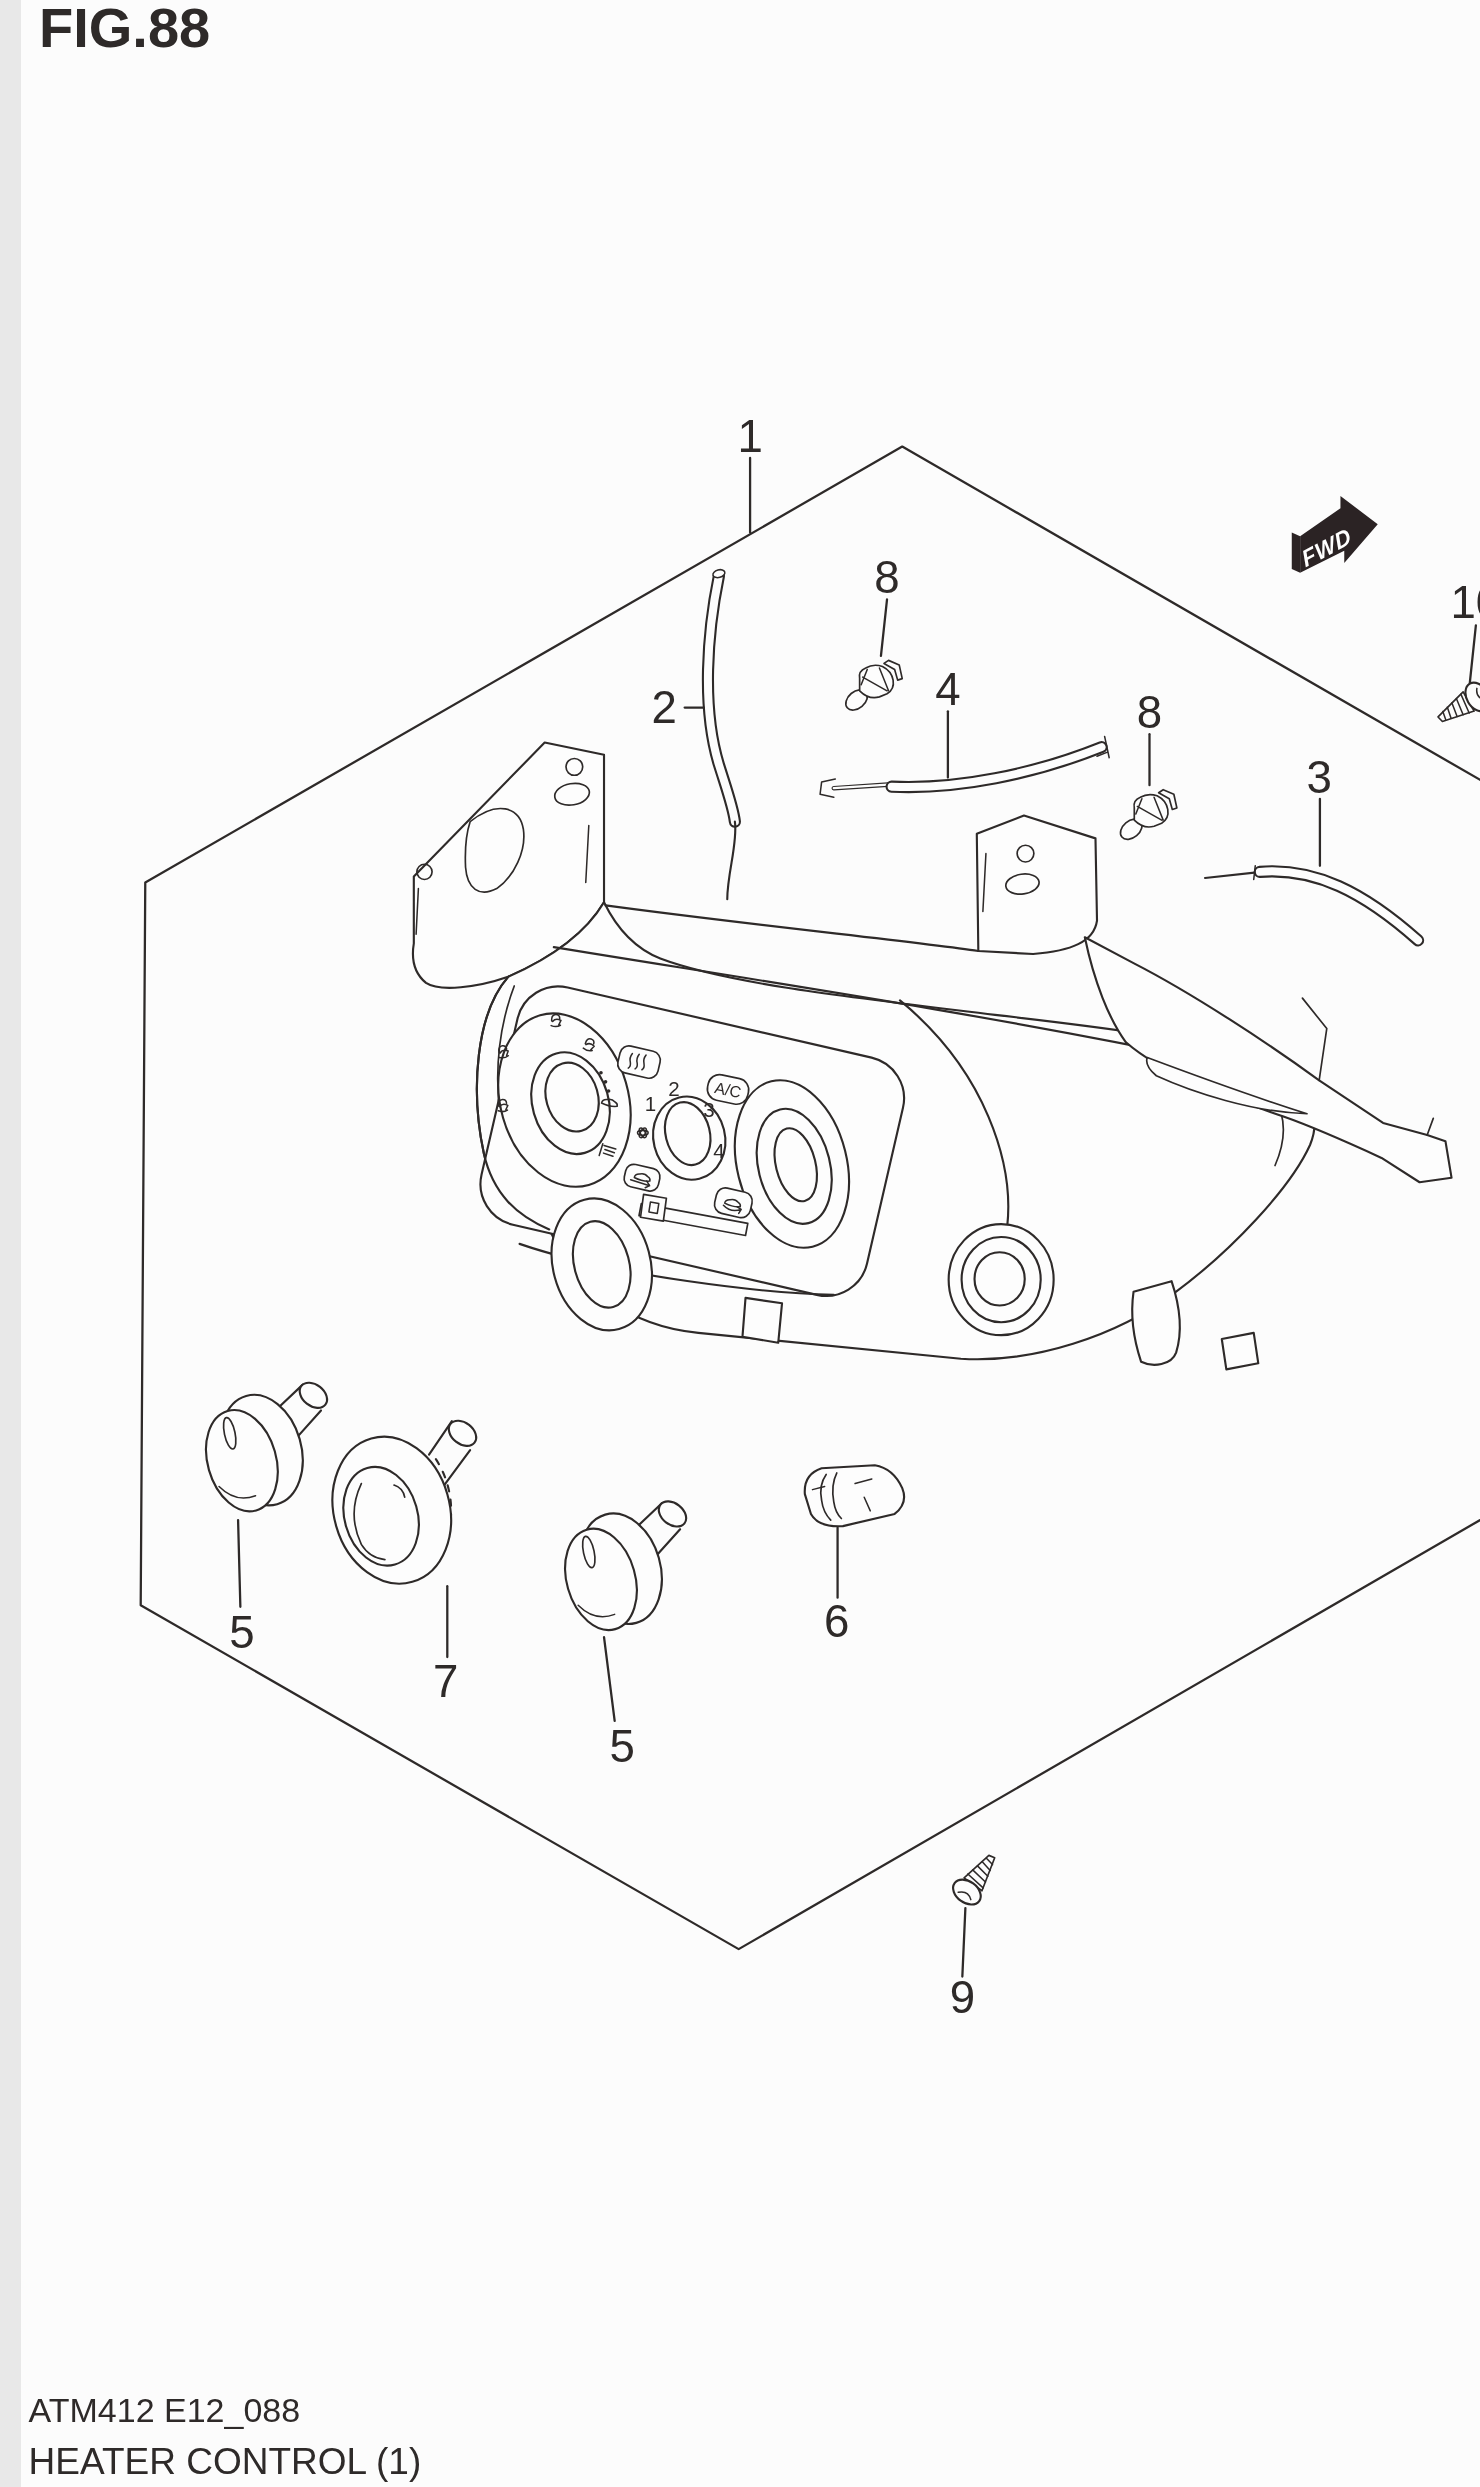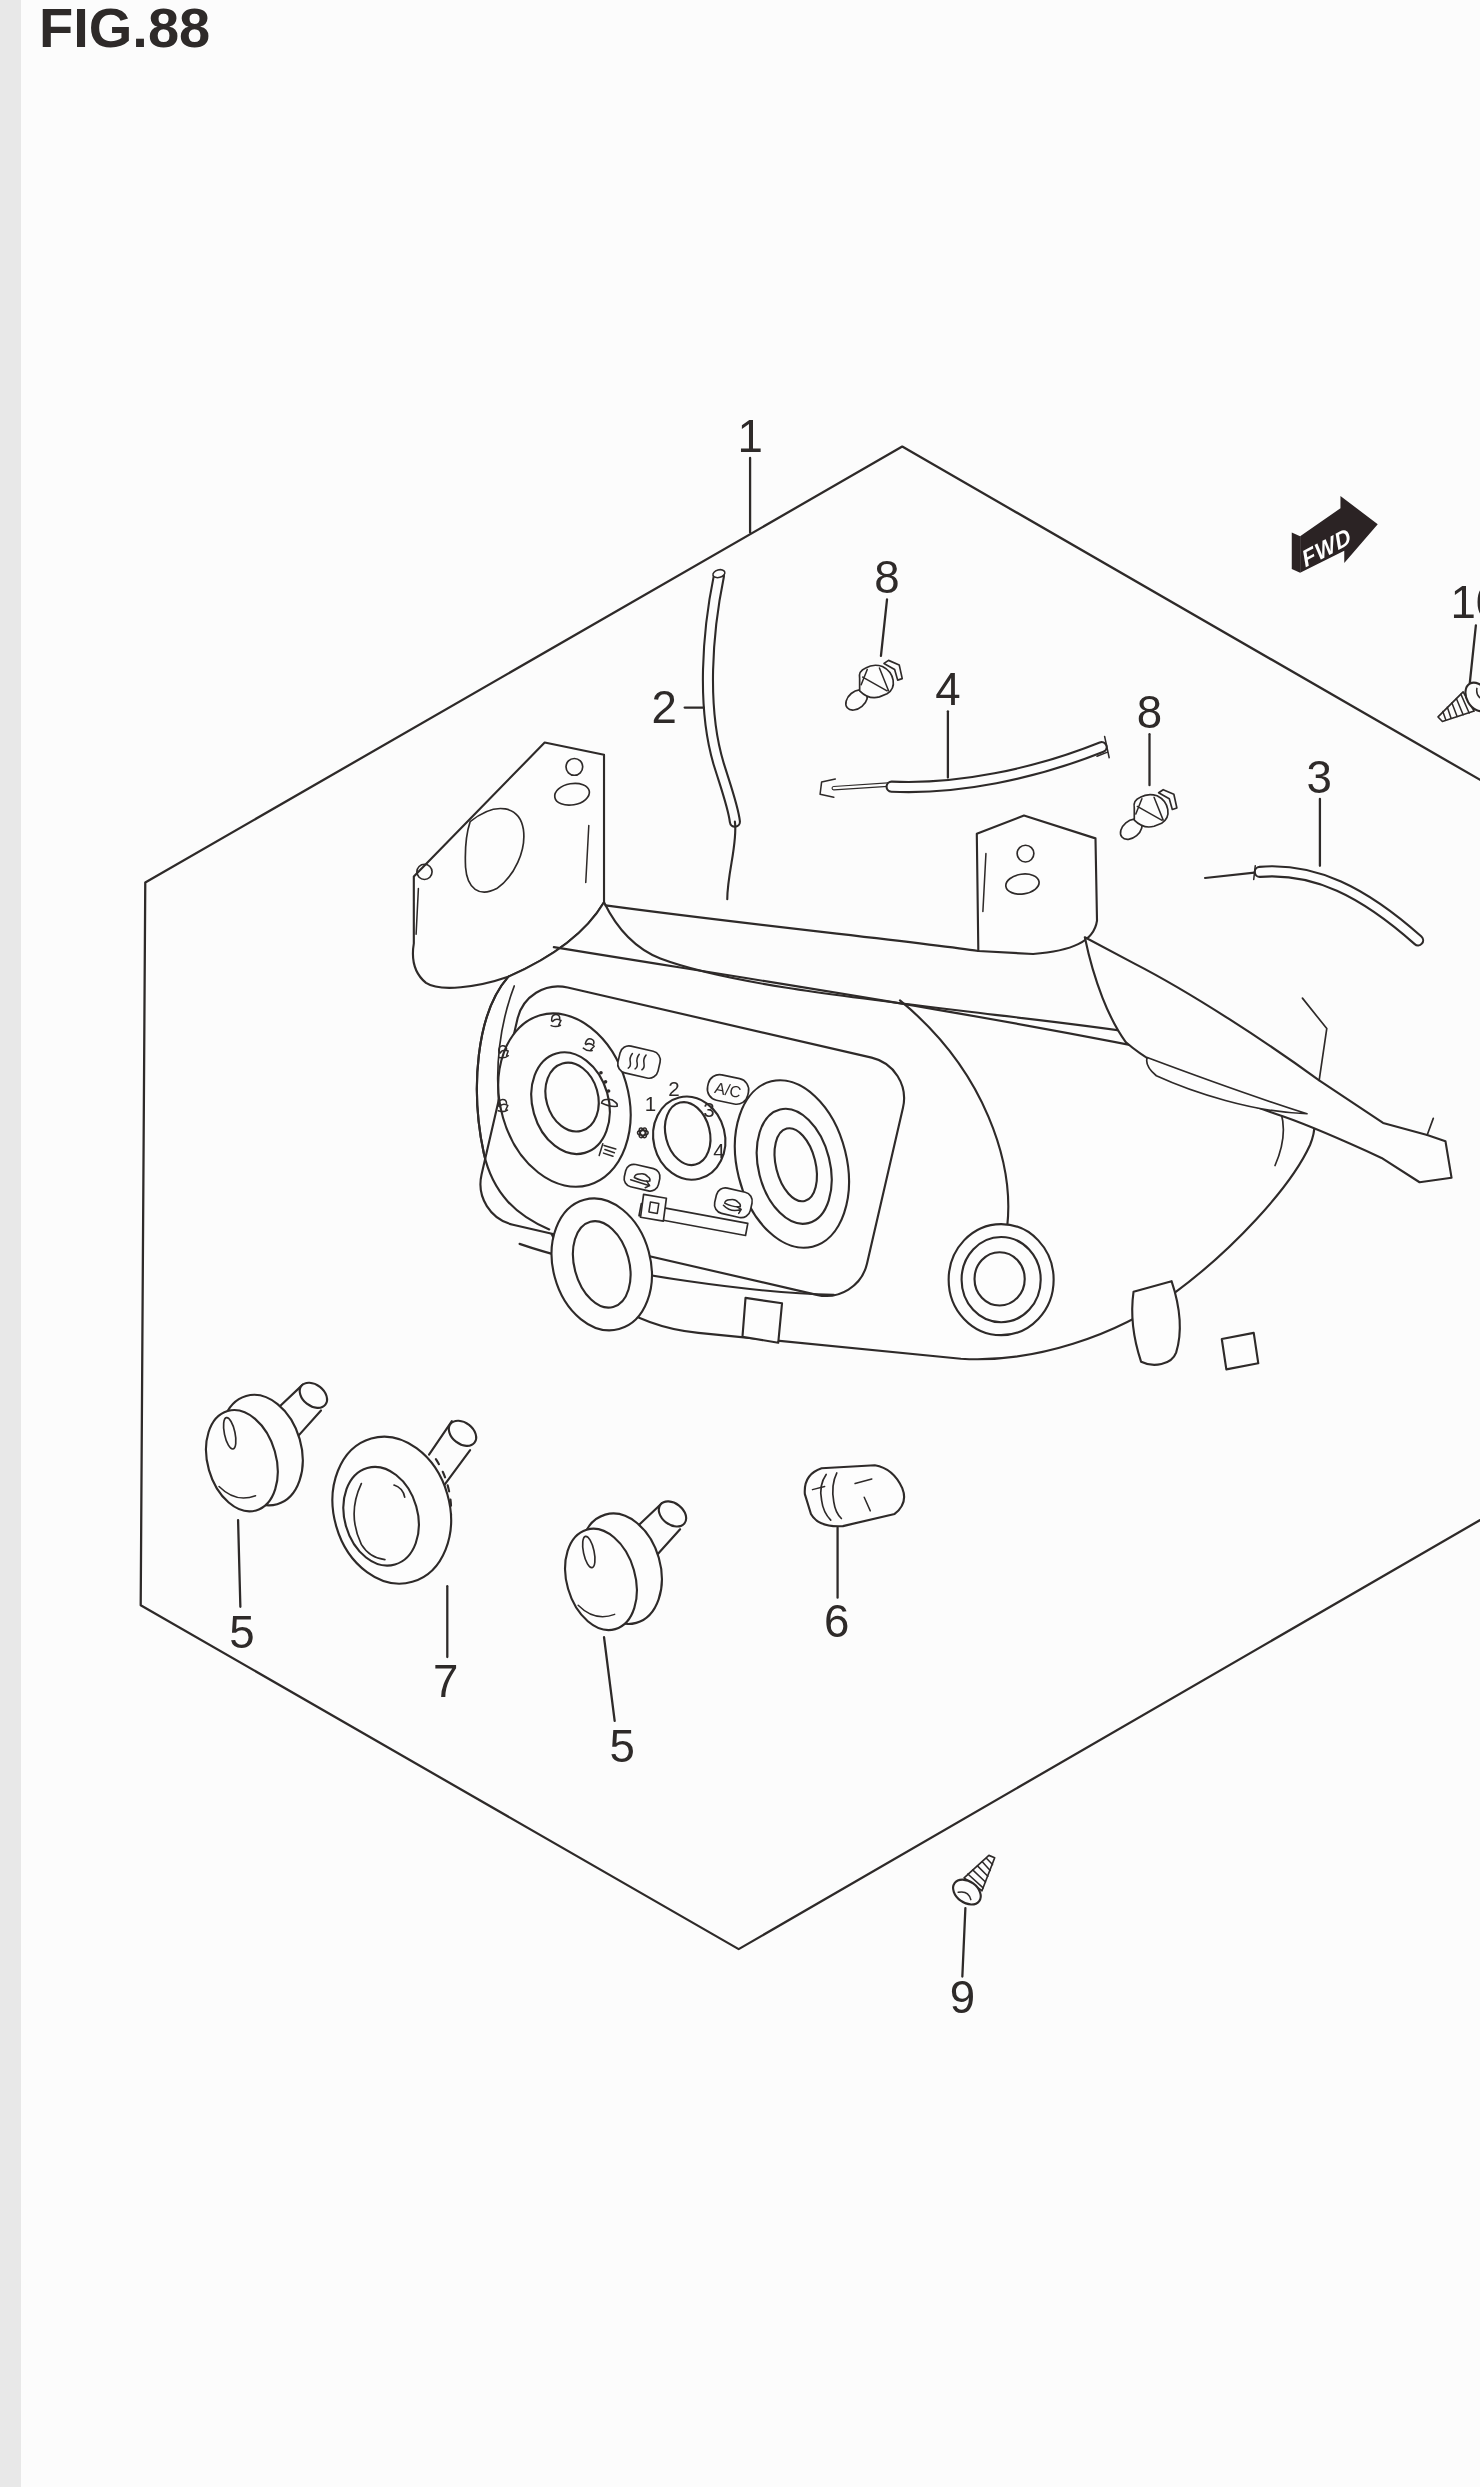--- a/index.html
+++ b/index.html
@@ -264,15 +264,19 @@
     <text class="num" x="1483" y="957" text-anchor="middle">8</text>
     <text class="num" x="1706" y="1042" text-anchor="middle">3</text>
     <text class="num" x="1912" y="812" text-anchor="middle">10</text>
     <text class="num" x="290" y="2166" text-anchor="middle">5</text>
     <text class="num" x="558" y="2230" text-anchor="middle">7</text>
     <text class="num" x="790" y="2316" text-anchor="middle">5</text>
     <text class="num" x="1072" y="2152" text-anchor="middle">6</text>
     <text class="num" x="1237" y="2646" text-anchor="middle">9</text>
   </svg>
 
+  <div class="footer">
+    <div class="code">ATM412 E12_088</div>
+    <div class="caption">HEATER CONTROL (1)</div>
+  </div>
 
 </div>
 
 
 </body></html>

